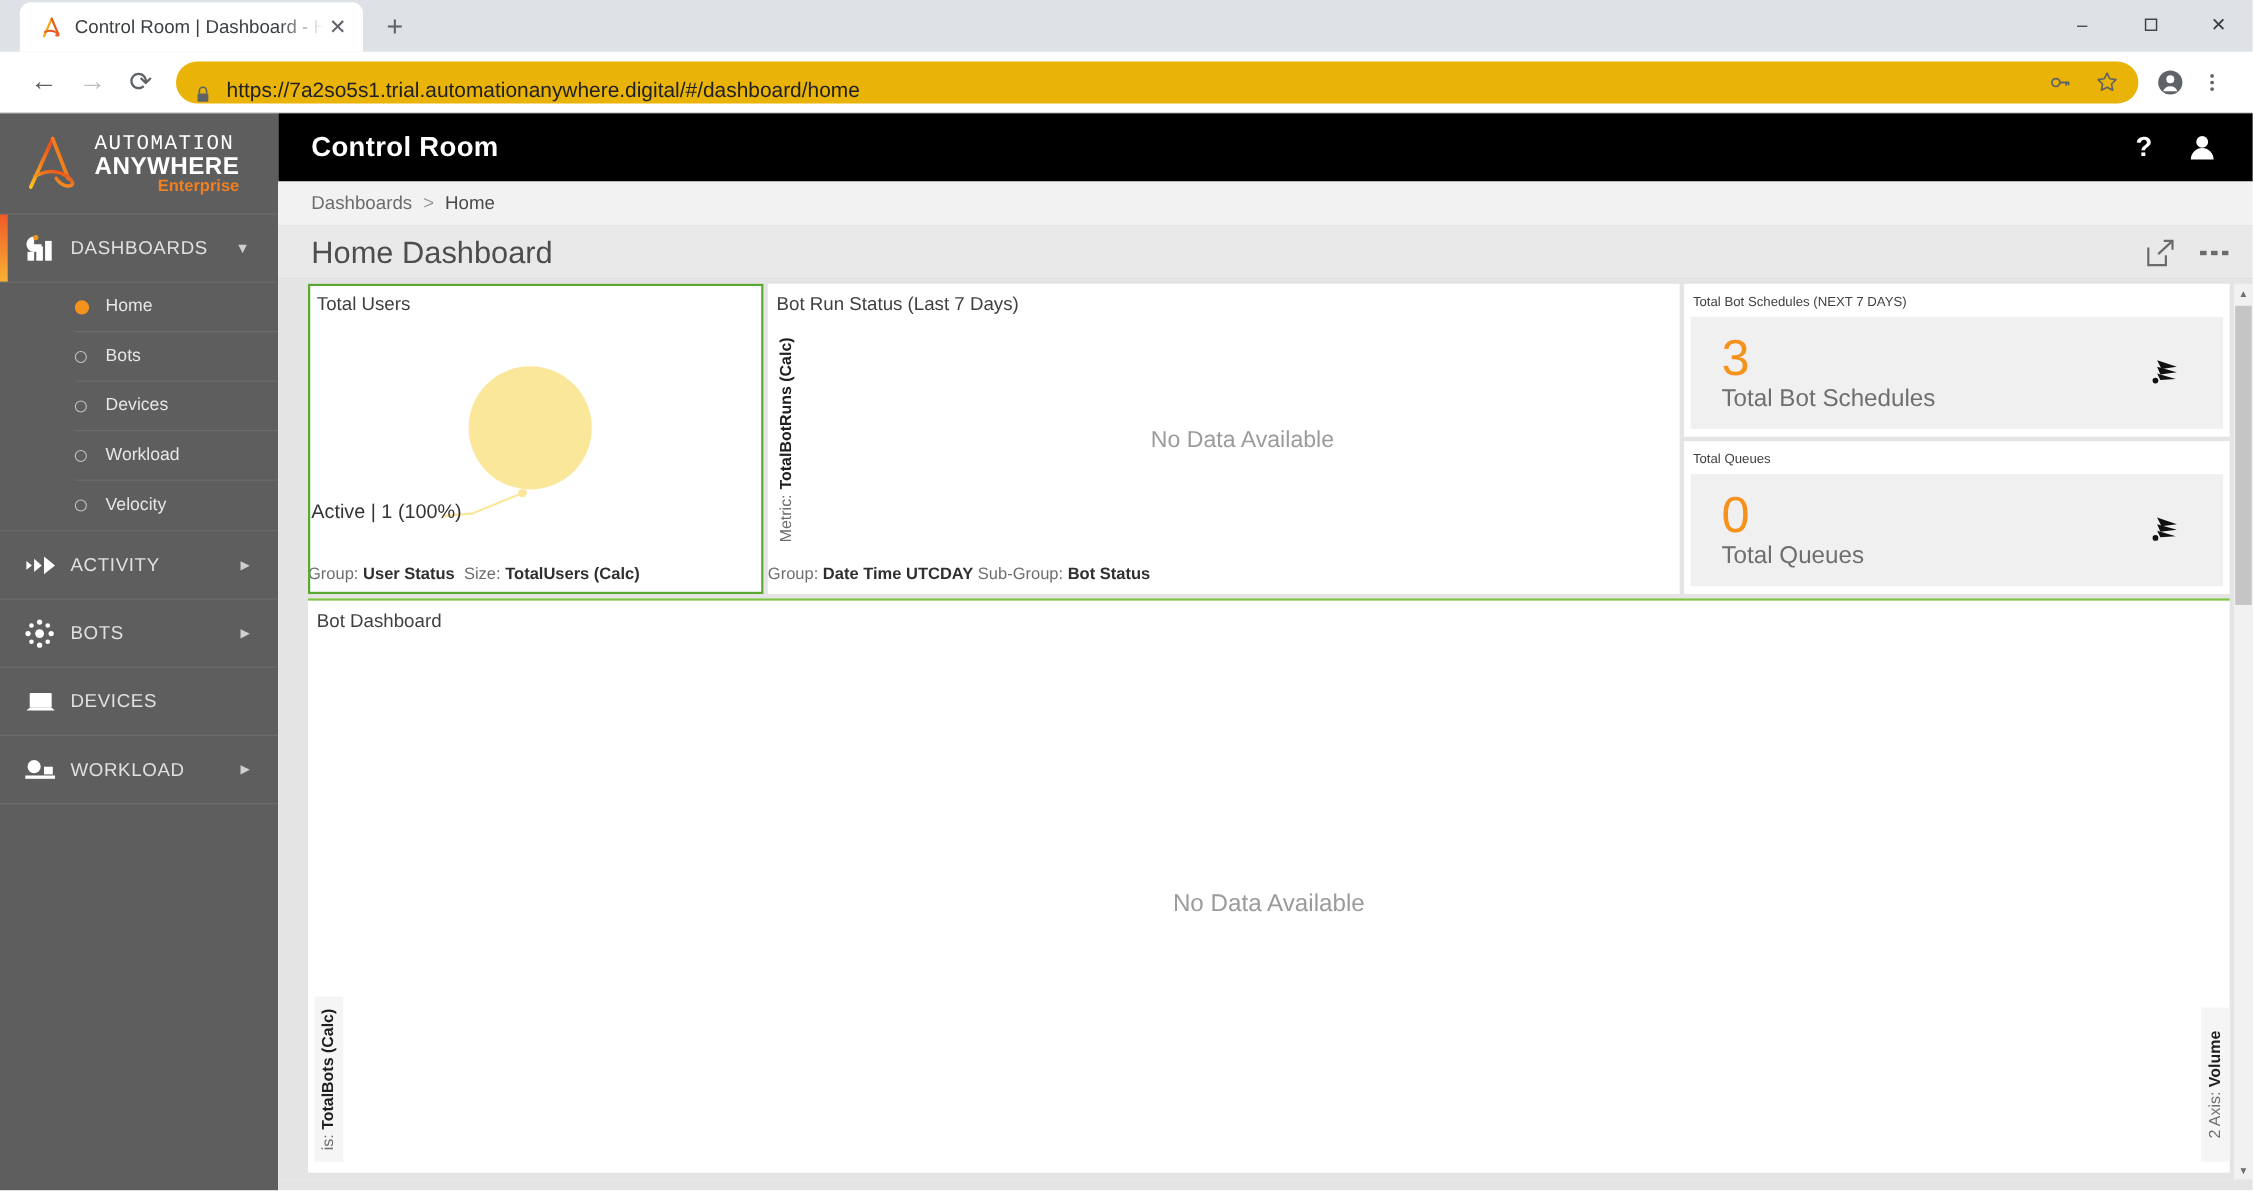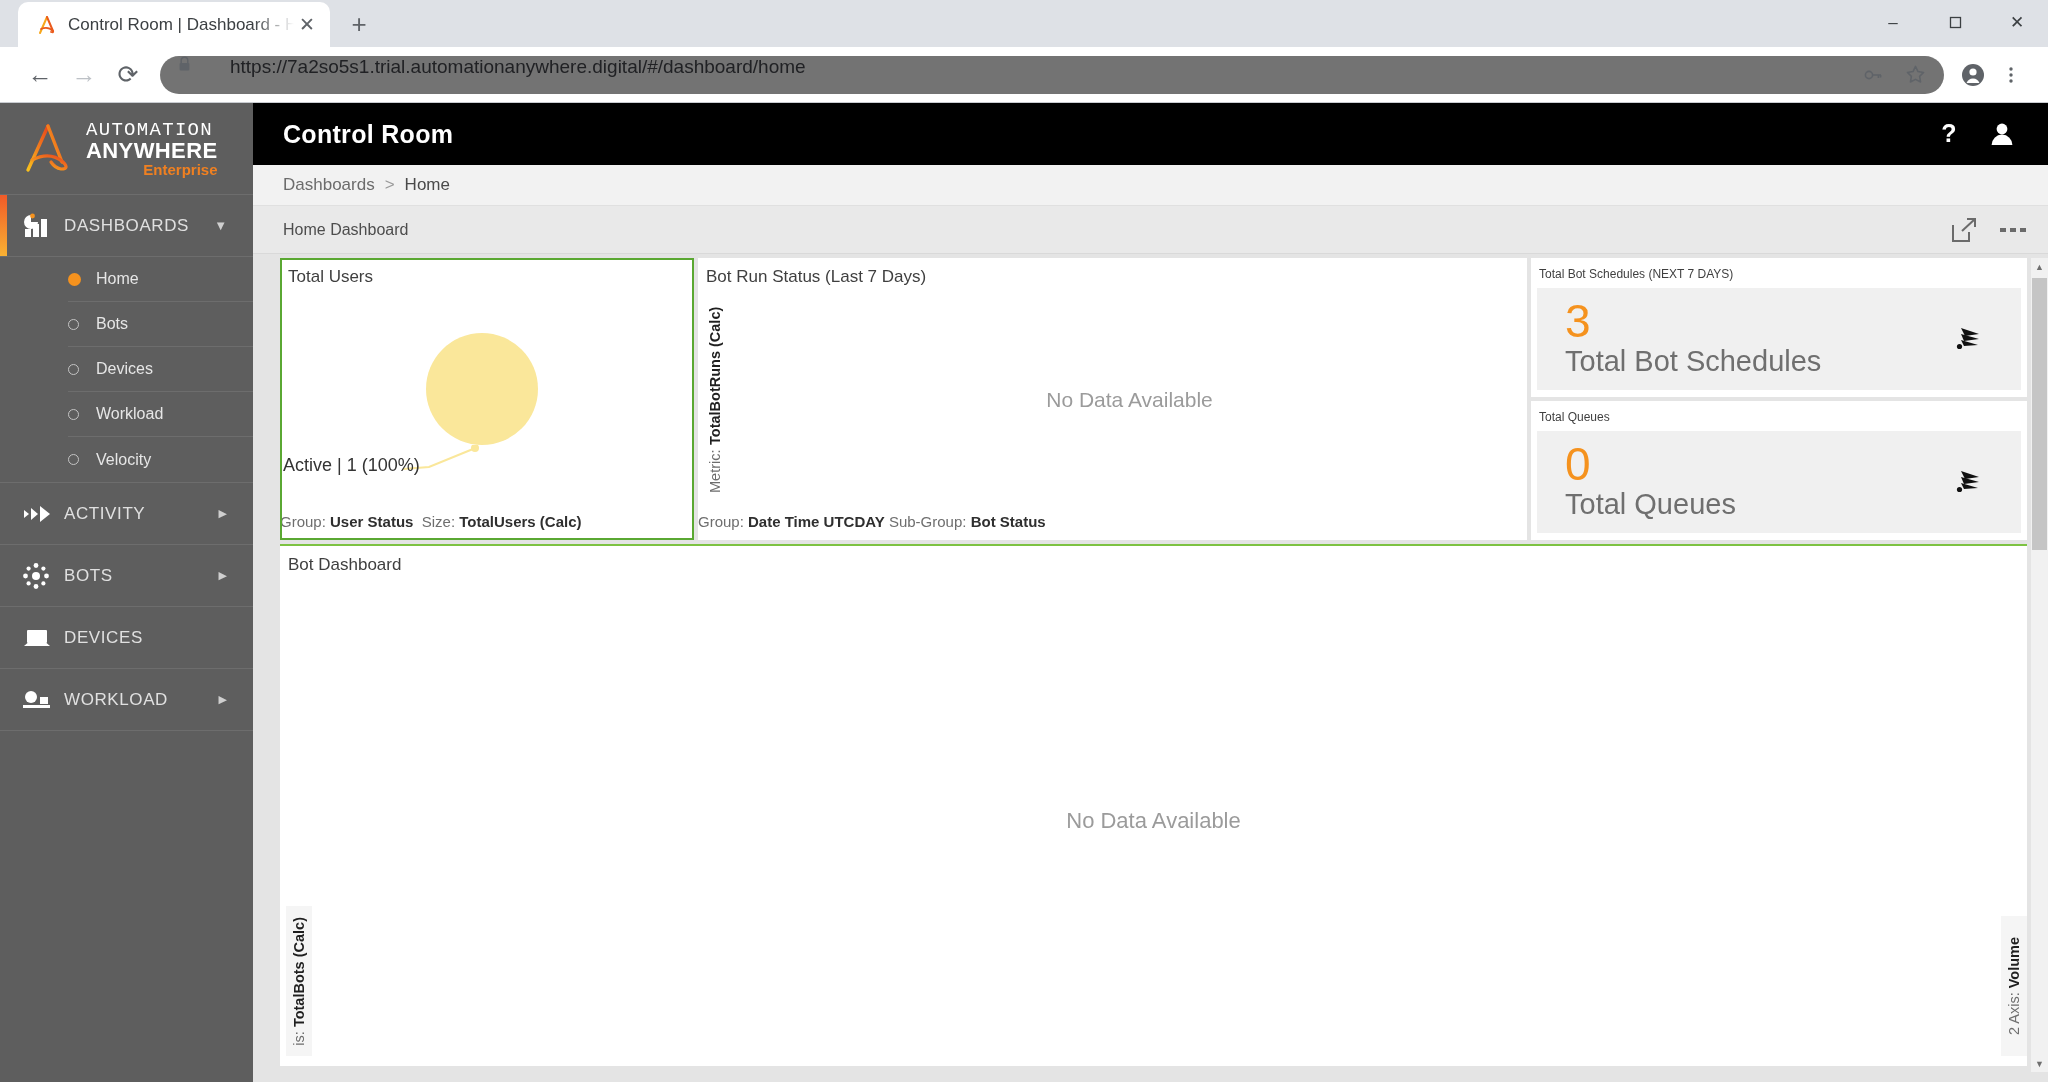--- a/index.html
+++ b/index.html
@@ -53,24 +53,23 @@
     display: flex; align-items: center; padding: 0 18px;
     border-bottom: 1px solid #c9ccd1;
   }
   .nav-btn {
     width: 44px; height: 44px; flex: 0 0 44px;
     display: flex; align-items: center; justify-content: center;
     color: #5f6368; font-size: 25px;
   }
   .nav-btn.dim { color: #bdc1c6; }
   .omnibox {
-    flex: 1; height: 38px; background: #737373; border-radius: 20px;
-    display: flex; align-items: flex-start; padding: 0 16px; margin: 0 10px;
+    flex: 1; height: 38px; background: #eab308; border-radius: 20px;
+    display: flex; align-items: flex-end; padding: 0 16px; margin: 0 10px;
     position: relative;
-    gap: 24px;
   }
   .lock-icon { width: 16px; flex: 0 0 16px; display:flex; align-items:center; justify-content:center; }
   .omni-url {
     font-size: 19px; color: #202124; margin-left: 14px;
     white-space: nowrap; overflow: hidden;
   }
   .omni-right { position: absolute; right: 10px; display: flex; align-items: center; gap: 4px; }
   .tool-icon {
     width: 38px; height: 38px; display: flex;
     align-items: center; justify-content: center; color: #5f6368;
@@ -130,21 +129,21 @@
     padding-left: 30px; font-size: 17px; color: #6c6c6c;
     border-bottom: 1px solid #e0e0e0;
   }
   .crumb-sep { margin: 0 10px; color: #9a9a9a; }
   .crumb-current { color: #4a4a4a; }
 
   .page-bar {
     height: 48px; background: #e9e9e9; display: flex; align-items: center;
     padding: 0 22px 0 30px; border-bottom: 1px solid #d9d9d9;
   }
-  .page-title { font-size: 16px; color: #4d4d4d; font-weight: 300; }
+  .page-title { font-size: 28px; color: #4d4d4d; font-weight: 300; }
   .page-spacer { flex: 1; }
   .page-icon { margin-left: 22px; display: flex; align-items: center; color: #6b6b6b; }
 
   
   .dash {
     flex: 1; background: #e4e4e4; position: relative;
     padding: 4px 0 0 16px; display: flex; flex-direction: column; min-height: 0;
   }
   .dash-scroll { position: absolute; right: 0; top: 4px; bottom: 0; width: 17px; background: #f1f1f1; }
   .sb-arrow {
@@ -180,21 +179,21 @@
 
   
   .kpi-col { width: 496px; flex: 0 0 496px; display: flex; flex-direction: column; gap: 4px; }
   .kpi-card { background: #ffffff; flex: 1; display: flex; flex-direction: column; }
   .kpi-title { font-size: 12px; color: #3f3f3f; padding: 9px 0 7px 8px; }
   .kpi-panel {
     flex: 1; background: #f0f0f0; margin: 0 6px 7px 6px;
     display: flex; align-items: center; position: relative; padding-left: 28px;
   }
   .kpi-num { font-size: 46px; color: #f5921e; font-weight: 300; line-height: 0.95; }
-  .kpi-sub { font-size: 29px; color: #6f6f6f; font-weight: 300; line-height: 1.1; margin-top: 2px; }
+  .kpi-sub { font-size: 22px; color: #6f6f6f; font-weight: 300; line-height: 1.1; margin-top: 2px; }
   .kpi-ico { position: absolute; right: 36px; top: 50%; transform: translateY(-50%); }
 
   
   .row-bottom { flex: 1; padding: 4px 21px 6px 11px; display: flex; min-height: 0; }
   .bv { background: #ffffff; flex: 1; display: flex; flex-direction: column; position: relative; }
   .bv-top-line { height: 2px; background: #7dc242; }
   .bv-axis-l {
     position: absolute; left: 6px; bottom: 10px; width: 26px; height: 150px;
     background: #f5f5f5; display: flex; align-items: center; justify-content: center;
   }

